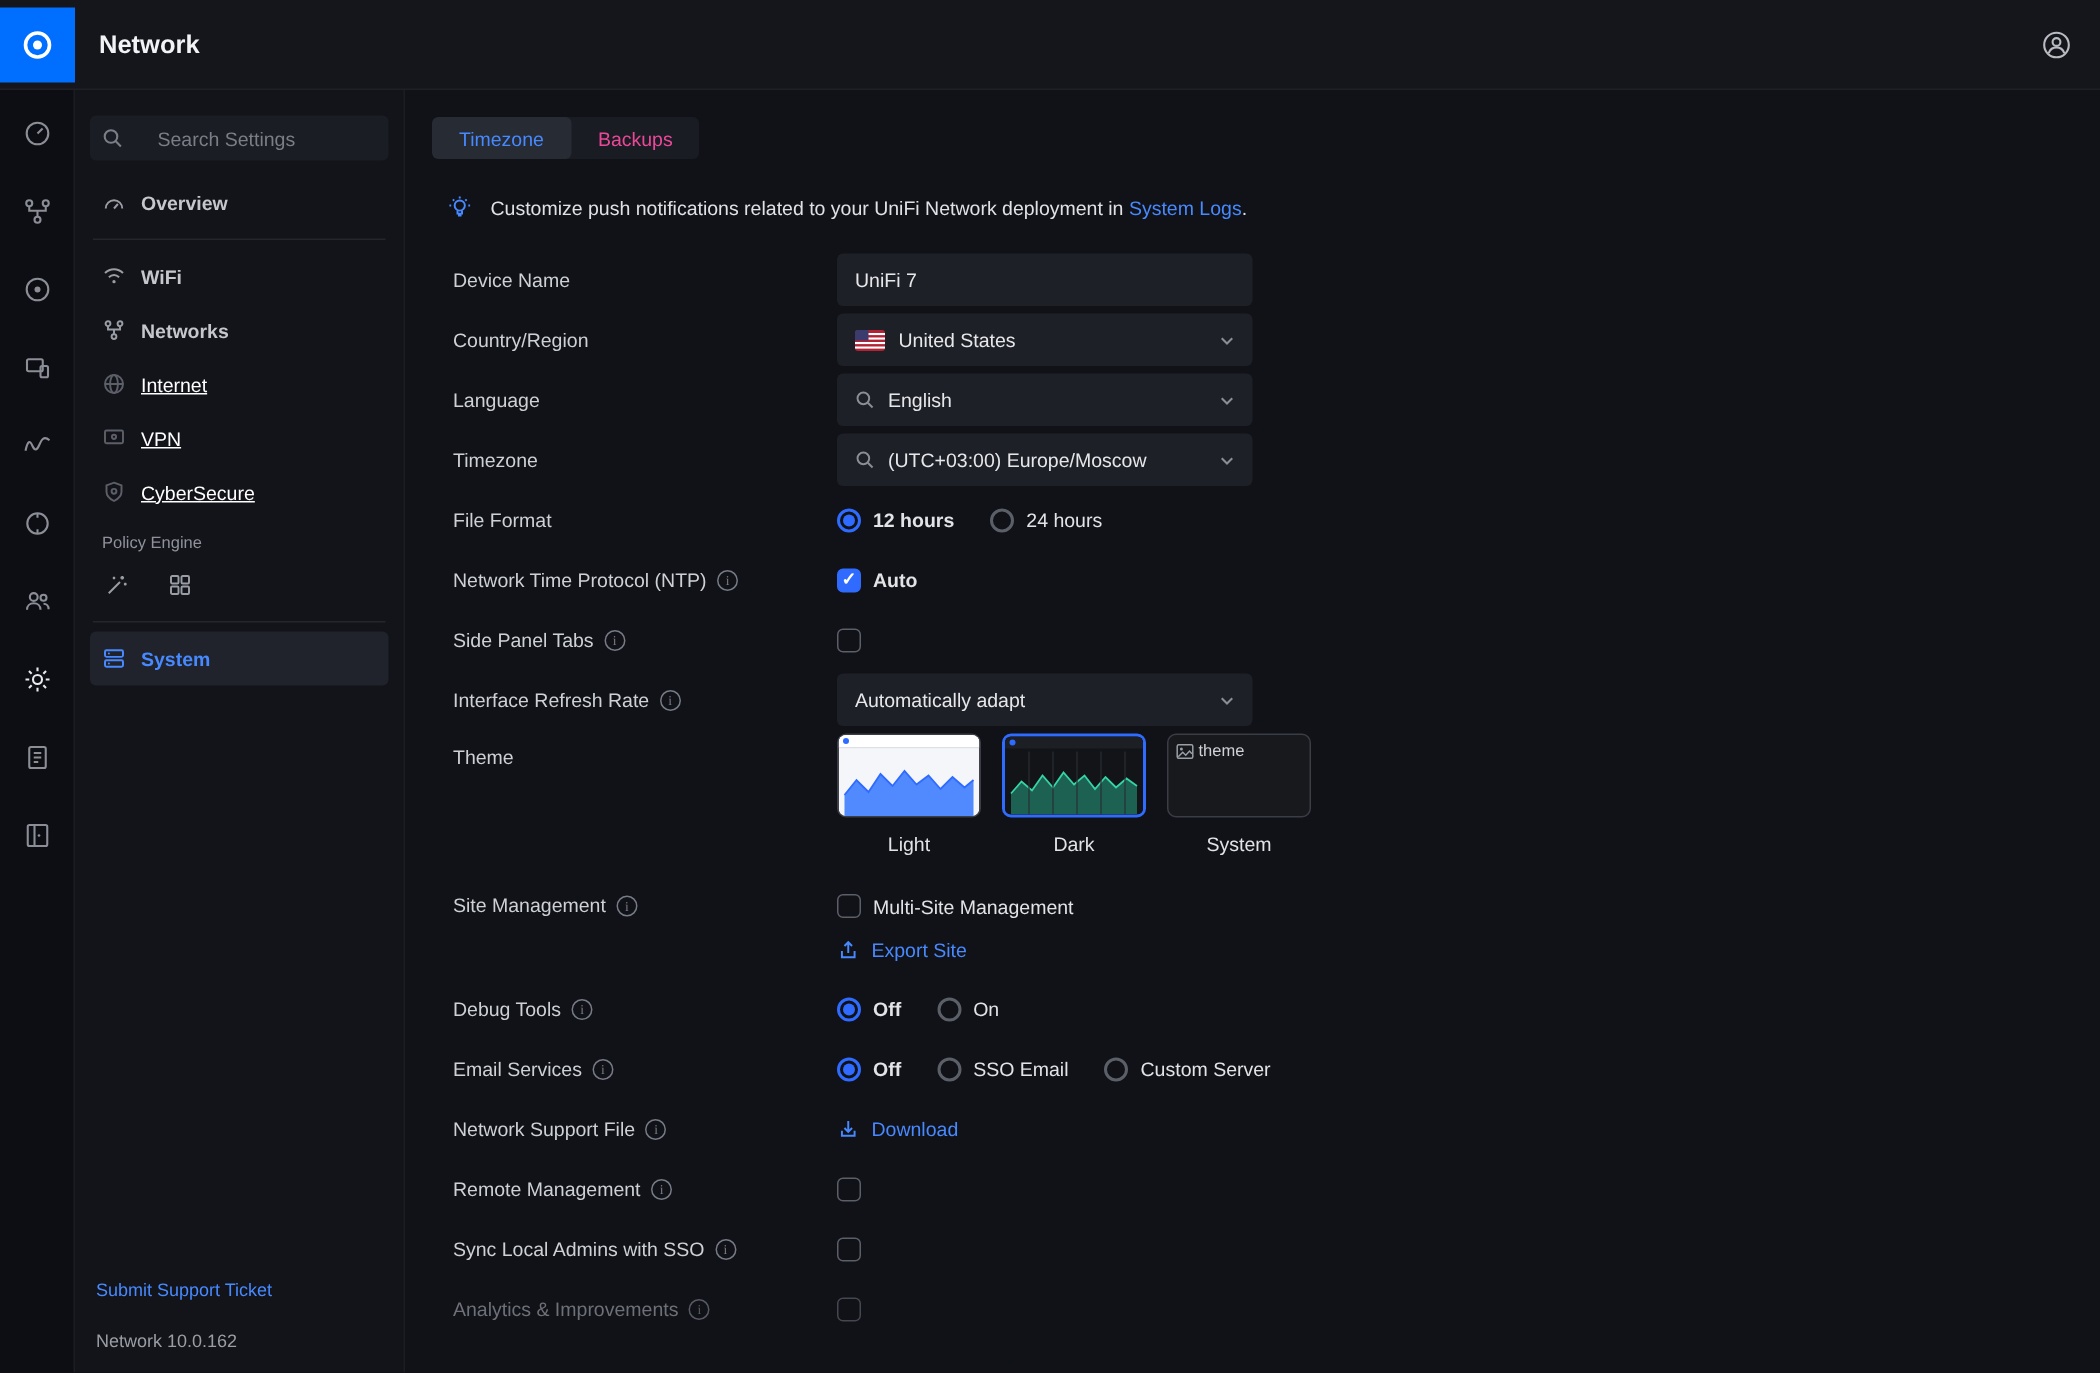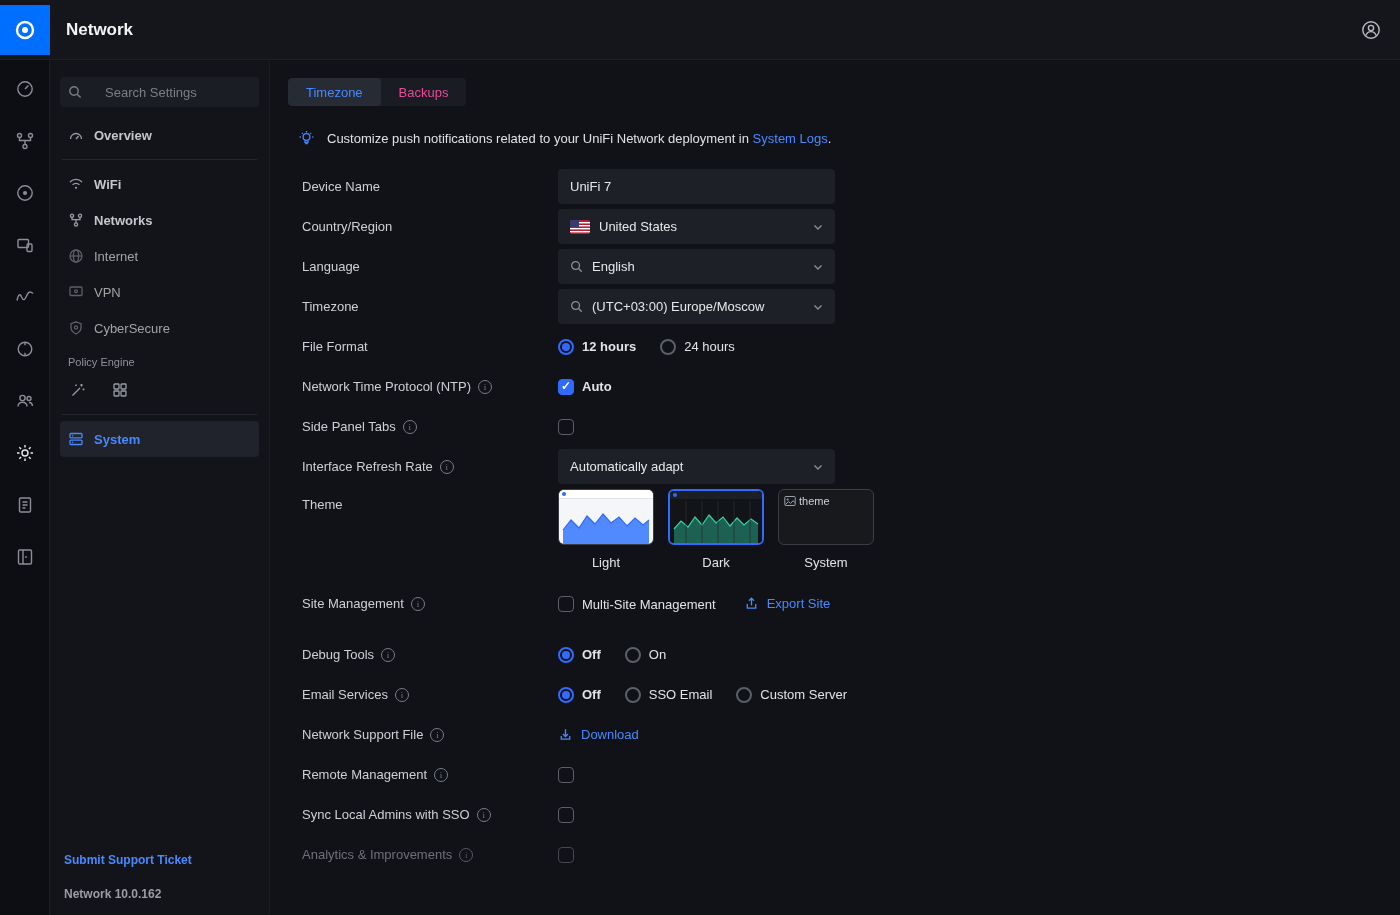--- a/index.html
+++ b/index.html
@@ -29,29 +29,29 @@
   .sidebar { width:220px; flex:none; background:#13141a; border-right:1px solid #1b1d23;
     padding:17px 10px 14px 10px; display:flex; flex-direction:column; }
   .search-box { height:30px; background:#1b1d24; border-radius:4px; display:flex;
     align-items:center; padding:0 8px; gap:7px; margin-bottom:10px; }
   .search-box input { flex:1; background:transparent; border:none; outline:none;
     color:#c9ccd2; font-size:13px; font-family:"Liberation Sans", sans-serif;margin-left:16px; }
   .search-box input::placeholder { color:#7b7e86; }
   .side-item { height:36px; display:flex; align-items:center; gap:10px; padding:0 8px;
     border-radius:4px; color:#c5c7cd; cursor:pointer; font-weight:bold; }
   .side-item .si-icon { width:16px; height:16px; display:flex; color:#9a9da4; flex:none; }
-  .side-item.dim { color:#a3a3a3; font-weight:normal; }
+  .side-item.dim { color:#ffffff; font-weight:normal;text-decoration:underline; }
   .side-item.dim .si-icon { color:#5c5f67; }
   .side-item.active { background:#20232b; color:#4789ff; }
   .side-item.active .si-icon { color:#4789ff; }
   .side-divider { height:1px; background:#24262d; margin:6px 2px; }
   .section-label { font-size:11px; color:#8f929a; padding:10px 8px 6px 8px; }
   .policy-icons { display:flex; gap:26px; padding:8px 10px 10px 10px; color:#9a9da4; }
   .policy-icons span { cursor:pointer; display:flex; }
-  .sidebar-bottom { margin-top:auto; padding:0 4px;font-weight:bold; }
+  .sidebar-bottom { margin-top:auto; padding:0 4px; }
   .support-link { color:#4789ff; font-size:12px; cursor:pointer; display:inline-block;
     margin-bottom:20px; }
   .version { color:#9a9da4; font-size:12px; }
 
   
   main { flex:1; background:#111218; padding:18px 0 0 18px; overflow:hidden; }
   .tabs { display:inline-flex; background:#1a1c23; border-radius:4px; height:28px;
     overflow:hidden; margin-bottom:24px; }
   .tab { padding:0 18px; display:flex; align-items:center; font-size:13px; color:#ec4899;
     cursor:pointer; }
@@ -62,21 +62,21 @@
   .notice a { color:#4789ff; text-decoration:none; cursor:pointer; }
 
   .form { padding-left:14px; }
   .row { display:flex; align-items:center; min-height:35px; margin-bottom:5px; }
   .row.top { align-items:flex-start; }
   .row-label { width:256px; flex:none; color:#cdd0d5; display:flex; align-items:center;
     gap:7px; }
   .row.top .row-label { padding-top:8px; }
   .row-label.dim { color:#6d7077; }
   .row-control { width:277px; display:flex; align-items:center; gap:10px; }
-  .row-control.col { flex-direction:row; align-items:flex-start; gap:14px; }
+  .row-control.col { flex-direction:column; align-items:flex-start; gap:14px; }
   .row-control.wide { width:auto; }
 
   .info { width:14px; height:14px; flex:none; border:1px solid #767b86; border-radius:50%;
     color:#767b86; font-size:9px; display:inline-flex; align-items:center;
     justify-content:center; cursor:pointer; }
   .info::after { content:"i"; font-family:"Liberation Serif", serif; }
   .row-label.dim .info { border-color:#565a63; color:#565a63; }
 
   .text-input, .select { width:345px; height:35px; background:#1e2027; border:none;
     border-radius:4px; color:#e6e7ea; font-size:13px; padding:0 12px;

